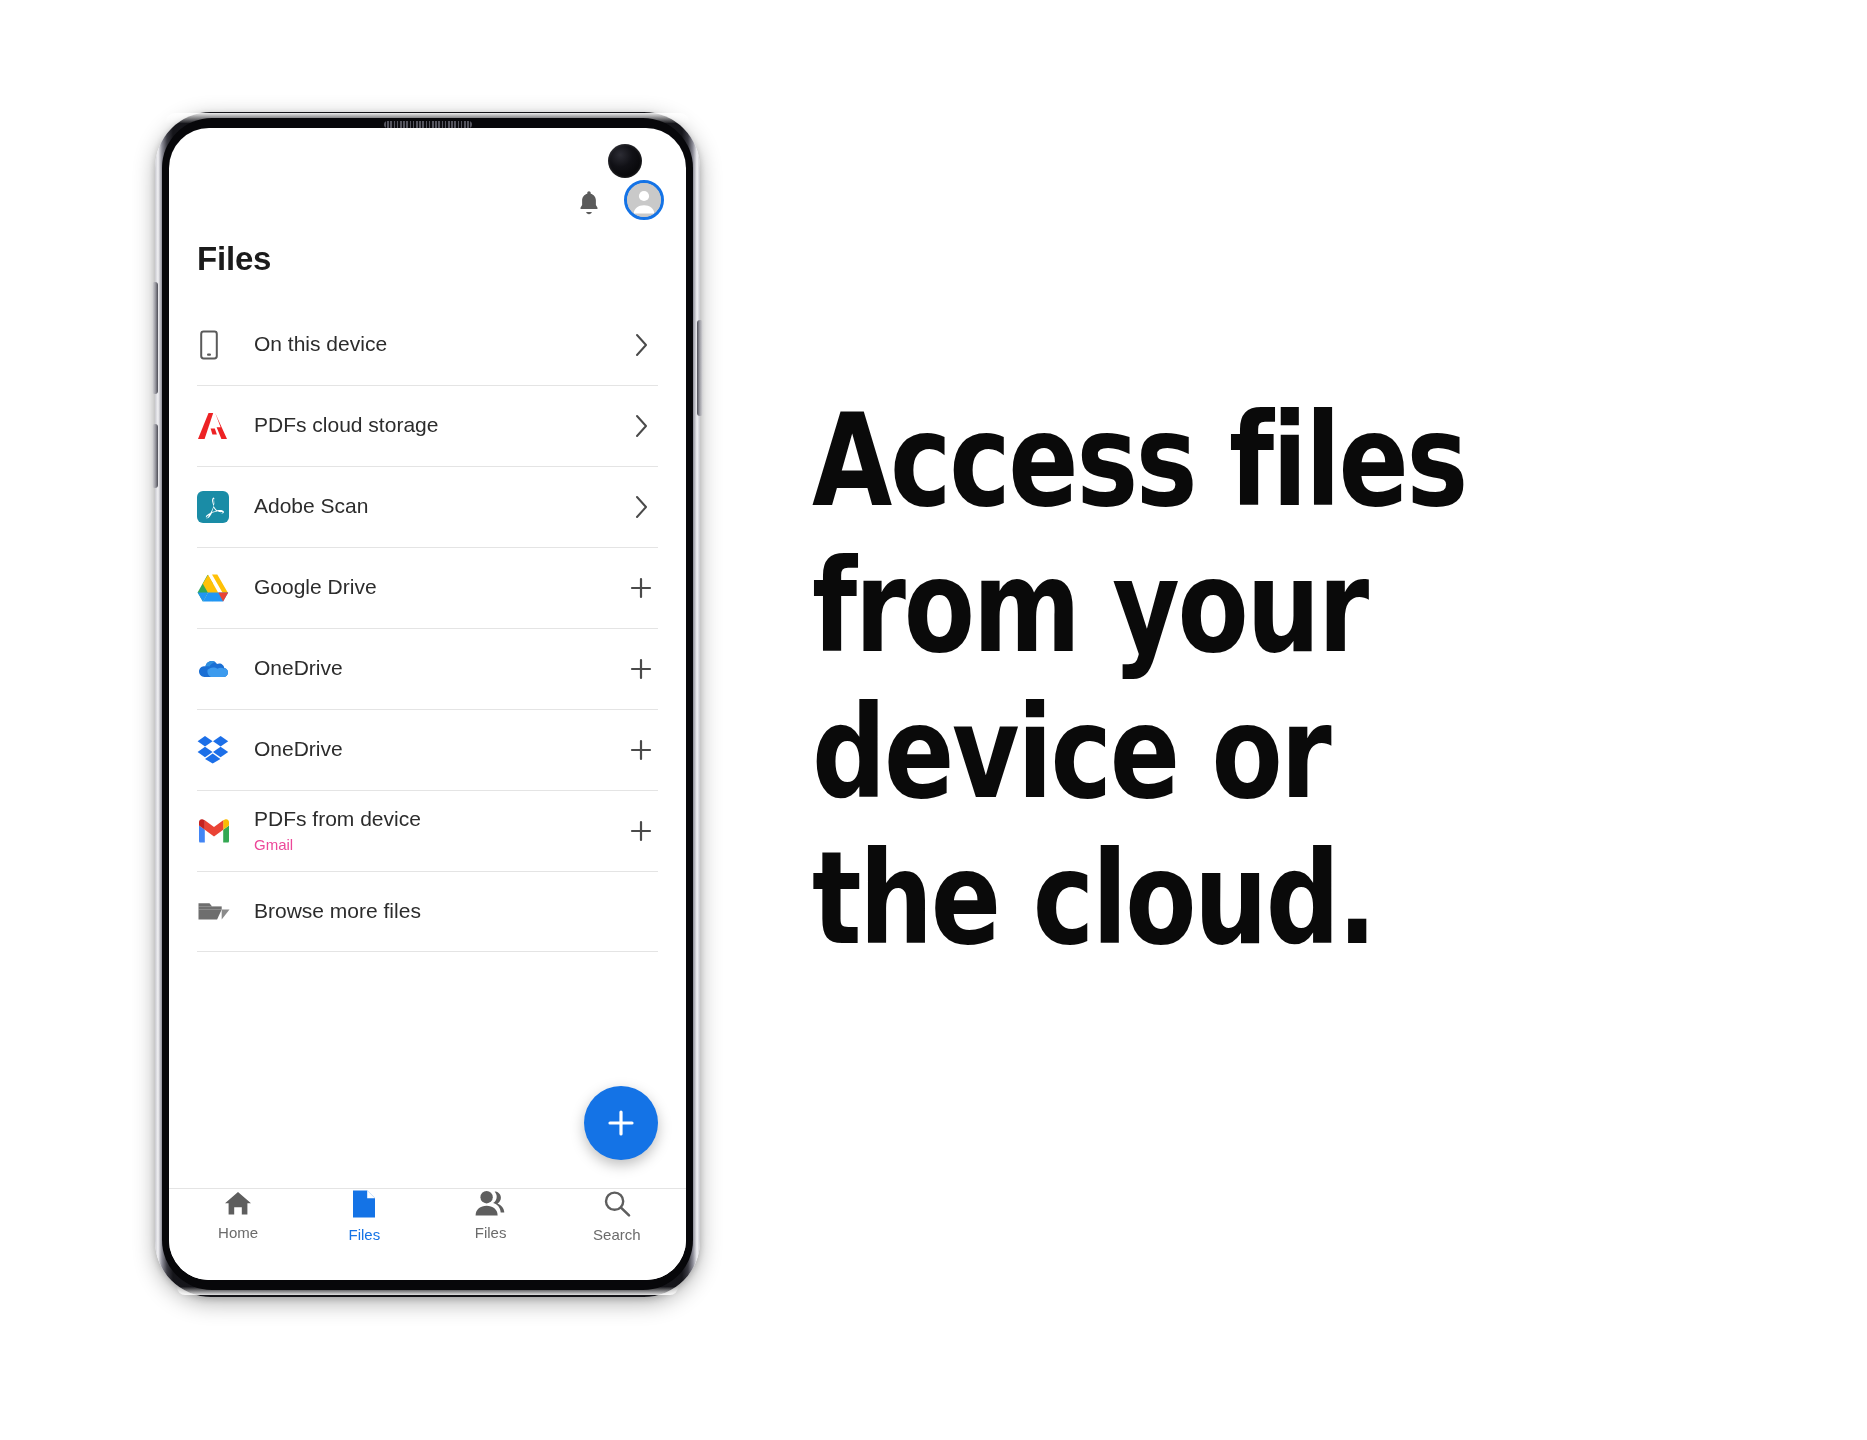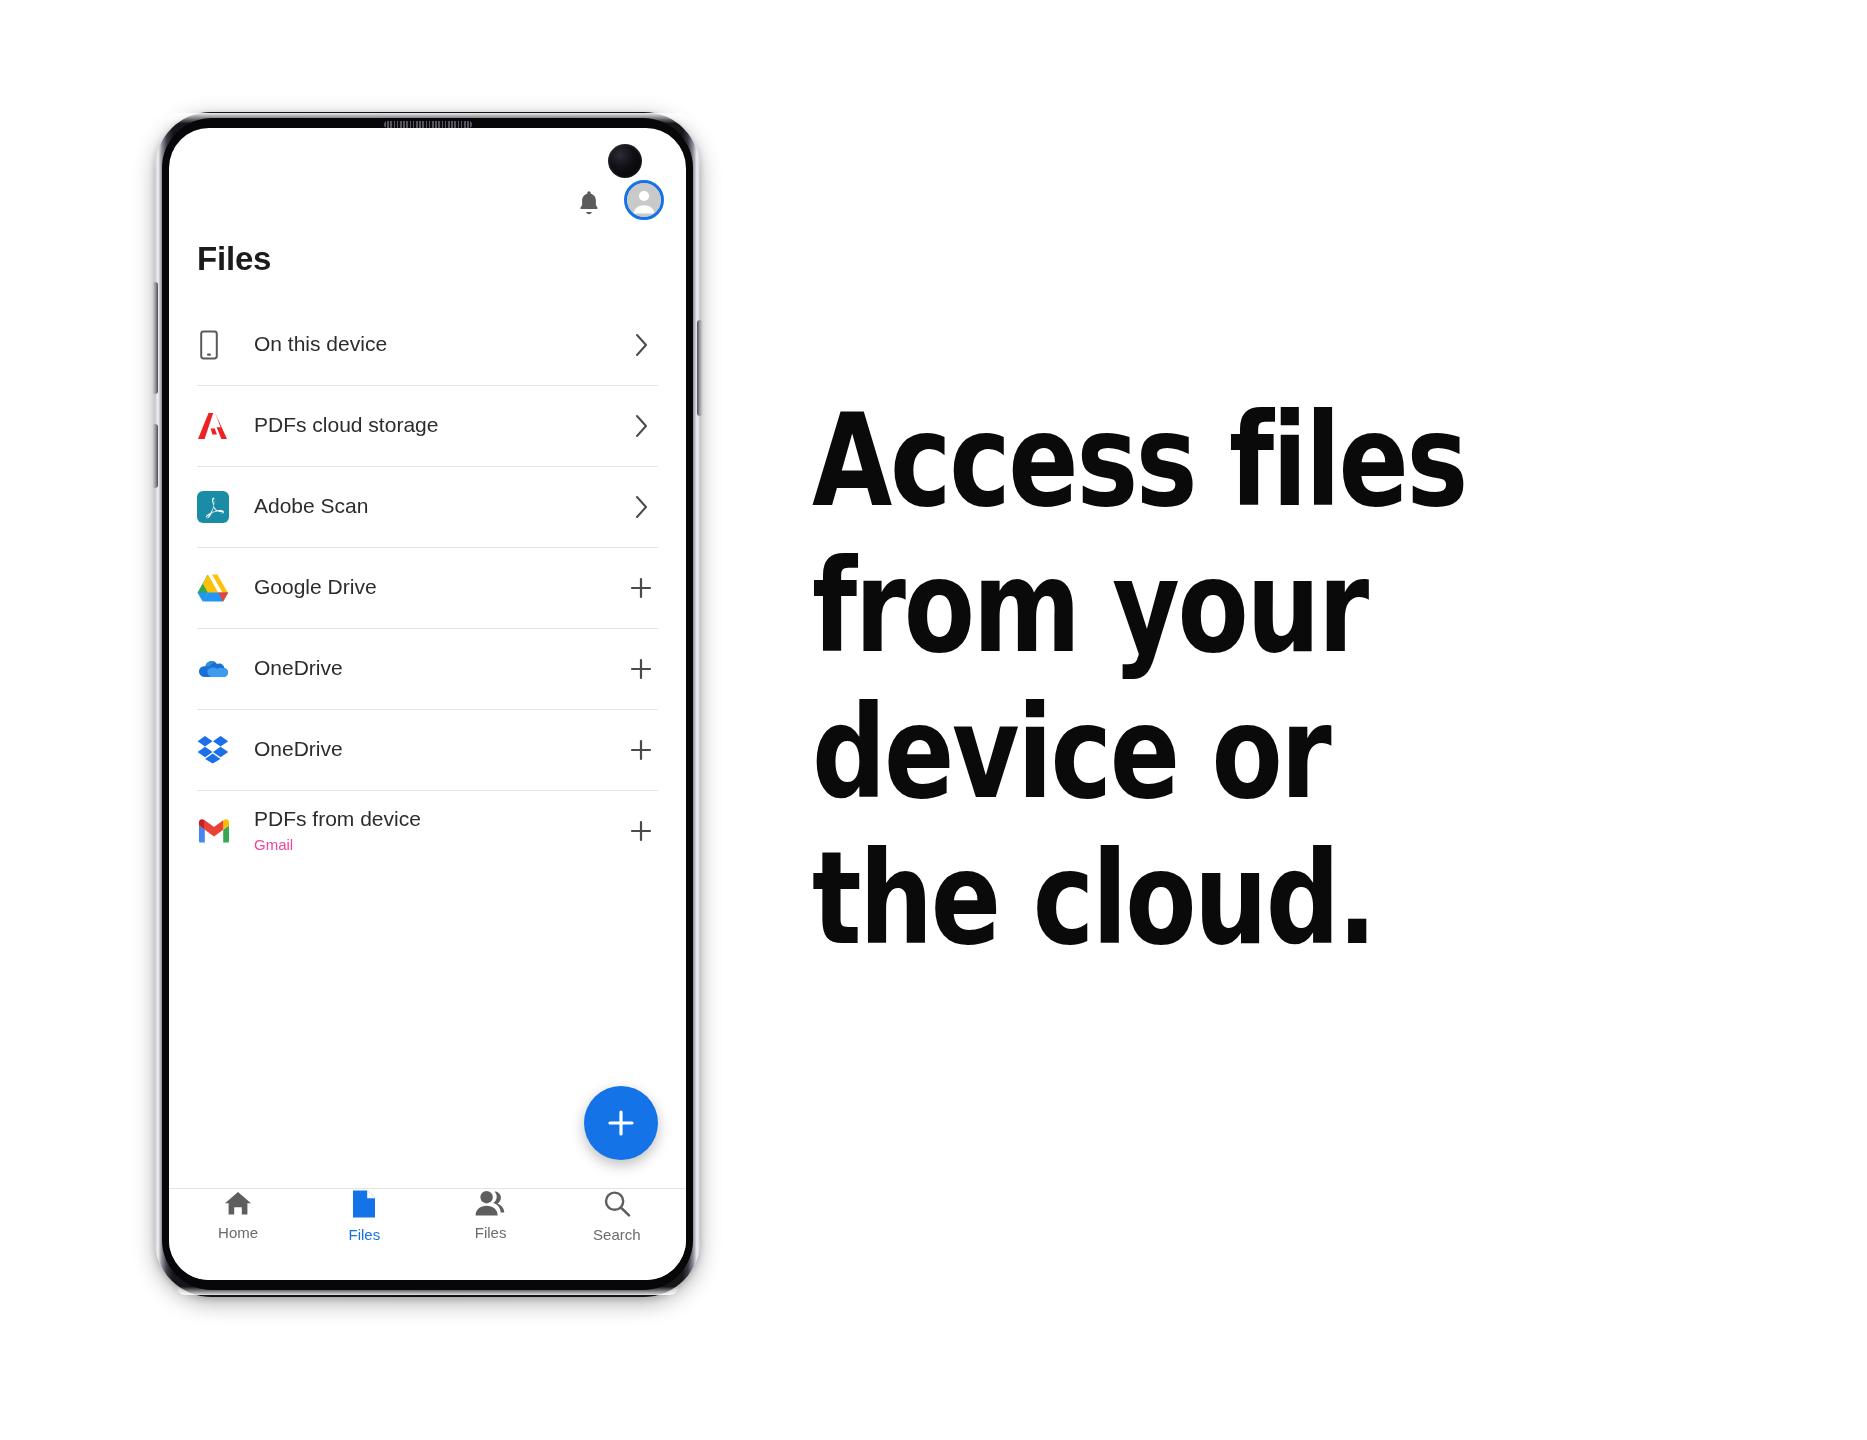--- a/index.html
+++ b/index.html
@@ -466,20 +466,34 @@
             <span class="row-title">PDFs from device</span>
             <span class="row-sub">Gmail</span>
           </div>
           <div class="row-action">
             <svg width="24" height="24" viewBox="0 0 24 24">
                 <path d="M12 3v18M3 12h18" stroke="#4a4a4a" stroke-width="2.2" stroke-linecap="round"></path>
               </svg>
           </div>
         </div>
 
+        <div class="list-row last-rule">
+          <div class="row-icon">
+            <svg width="34" height="26" viewBox="0 0 34 26">
+              <path d="M1.5 4.2h11l2.6 3.2H1.5z" fill="#6e6e6e"></path>
+              <path d="M1.5 7.4h23.2v3.2H1.5z" fill="#6e6e6e"></path>
+              <path d="M1.5 10.6h23.2l-4.6 9.8H1.5z" fill="#6e6e6e"></path>
+              <path d="M24.7 10.6h7.8l-7.8 9.8z" fill="#8a8a8a"></path>
+            </svg>
+          </div>
+          <div class="row-text">
+            <span class="row-title">Browse more files</span>
+          </div>
+          <div class="row-action"></div>
+        </div>
 
       </div>
 
       <div class="fab">
         <svg width="32" height="32" viewBox="0 0 32 32">
           <path d="M16 5v22M5 16h22" stroke="#ffffff" stroke-width="3.2" stroke-linecap="round"></path>
         </svg>
       </div>
     </div>
 

